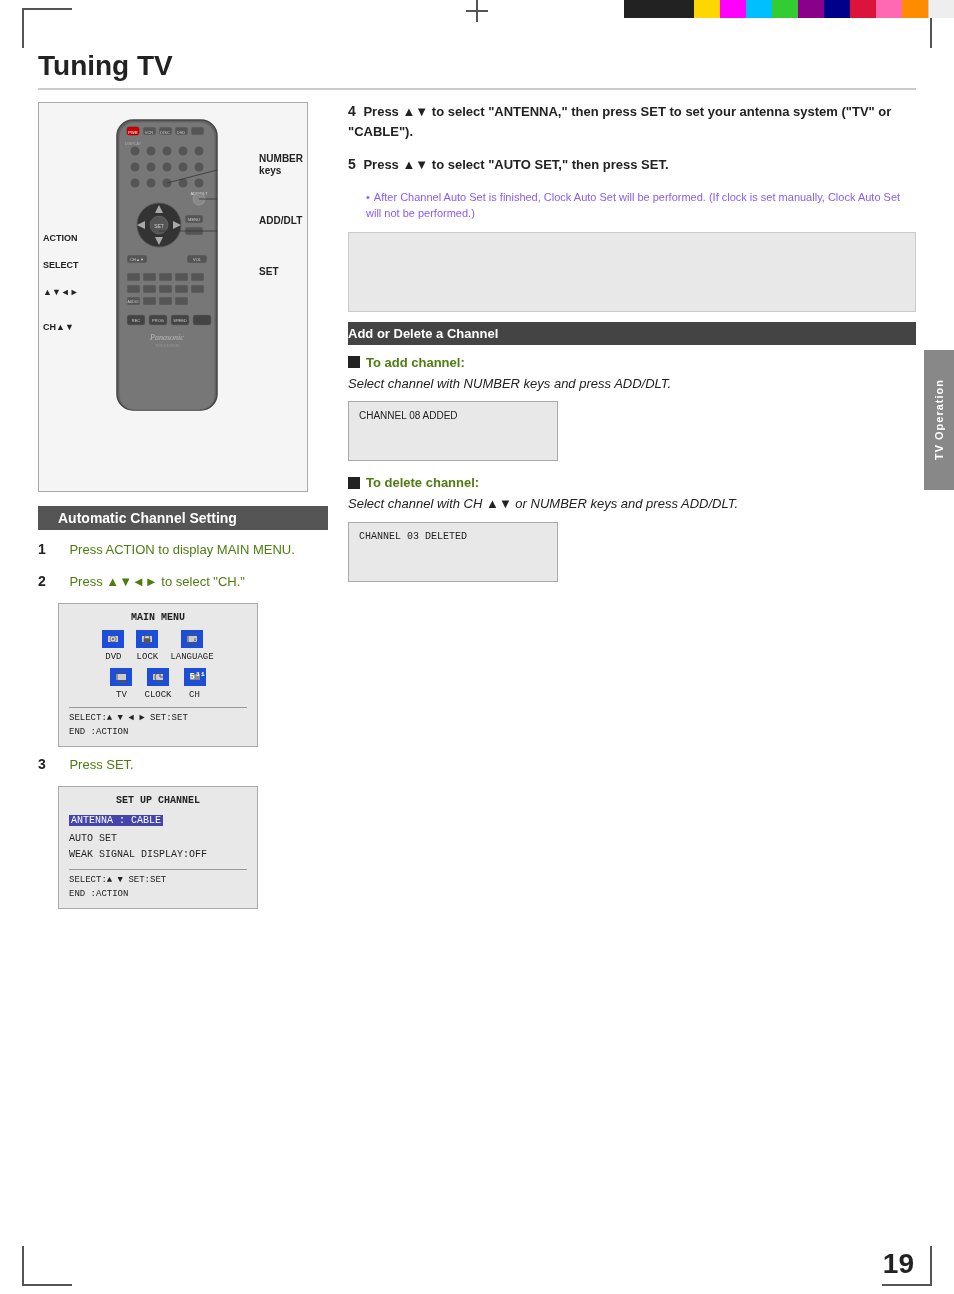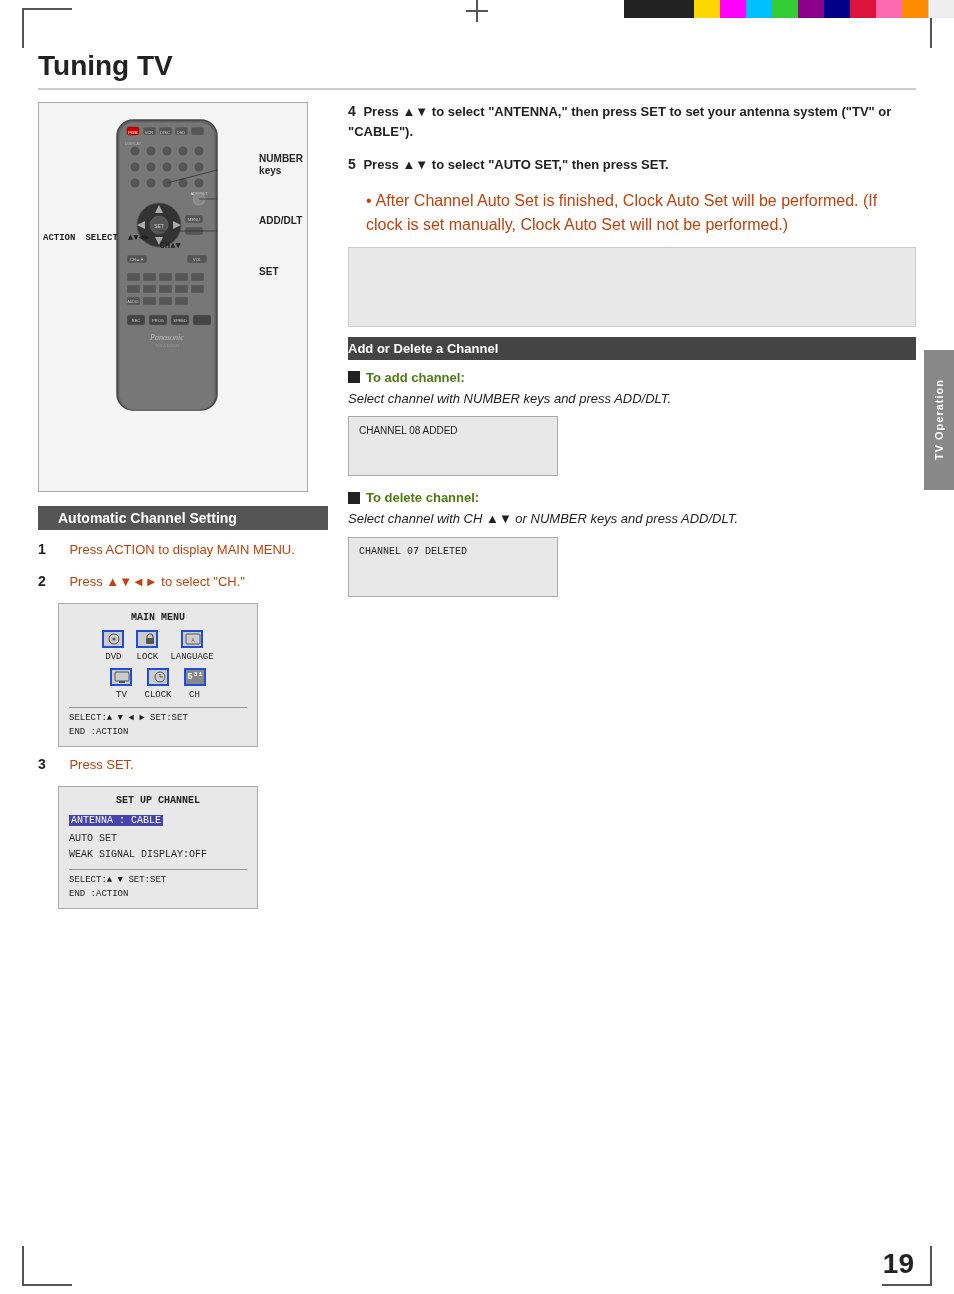--- a/index.html
+++ b/index.html
@@ -101,23 +101,22 @@
       width: 270px;
       height: 390px;
     }
 
     
     .left-labels {
       position: absolute;
       left: 4px;
       top: 130px;
       display: flex;
-      flex-direction: row;
-      gap: 10px;
-      font-family: Liberation Mono, monospace;
+      flex-direction: column;
+      gap: 17px;
     }
     .left-label {
       font-size: 9px;
       font-weight: bold;
       color: #222;
     }
 
     
     .section-heading {
       background: #555;
@@ -127,21 +126,21 @@
       padding: 4px 20px;
       margin-bottom: 10px;
     }
 
     
     .instruction {
       margin-bottom: 12px;
     }
     .instruction-text {
       font-size: 13px;
-      color: #c2410c;
+      color: #4d7c0f;
       line-height: 1.5;
       margin-left: 16px;
     }
 
     
     .osd-screen {
       border: 1px solid #aaa;
       background: #e8e8e8;
       padding: 6px 10px;
       font-family: 'Courier New', monospace;
@@ -167,42 +166,42 @@
       margin-bottom: 4px;
     }
     .osd-icon-item {
       display: flex;
       flex-direction: column;
       align-items: center;
       font-size: 9px;
     }
     .osd-icon-box {
       width: 22px; height: 18px;
-      border: 2px solid #1d4ed8;
+      border: 6px solid #1d4ed8;
       background: #ccc;
       display: flex;
       align-items: center;
-      justify-content: flex-end;
+      justify-content: flex-start;
       font-size: 8px;
       margin-bottom: 2px;
     }
     .osd-icon-active {
       background: #888;
       color: #fff;
     }
 
     
     .step-item {
       margin-bottom: 14px;
     }
 
     
     .bullet-note {
-      font-size: 16px;
-      color: #c2410c;
+      font-size: 11px;
+      color: #8b5cf6;
       line-height: 1.5;
       margin-left: 10px;
       padding-left: 8px;
       border-left: 0;
     }
     .bullet-dot { margin-right: 4px; }
     .section-heading-dark {
       background: #444;
       color: #fff;
       font-size: 13px;
@@ -558,21 +557,21 @@
         </div>
       </div>
 
       <div class="step-item">
         <div class="sub-heading">
           <span class="black-square"></span>
           <span>To delete channel:</span>
         </div>
         <div class="sub-text">Select channel with CH ▲▼ or NUMBER keys and press ADD/DLT.</div>
         <div class="osd-channel-msg">
-          <span style="font-family:'Courier New',monospace;font-size:10px;">CHANNEL 07 DELETED</span>
+          <span style="font-family:'Courier New',monospace;font-size:10px;">CHANNEL 03 DELETED</span>
         </div>
       </div>
 
     </div>
 
   </div>
 
   <div class="side-tab">
     <span class="side-tab-text">TV Operation</span>
   </div>

